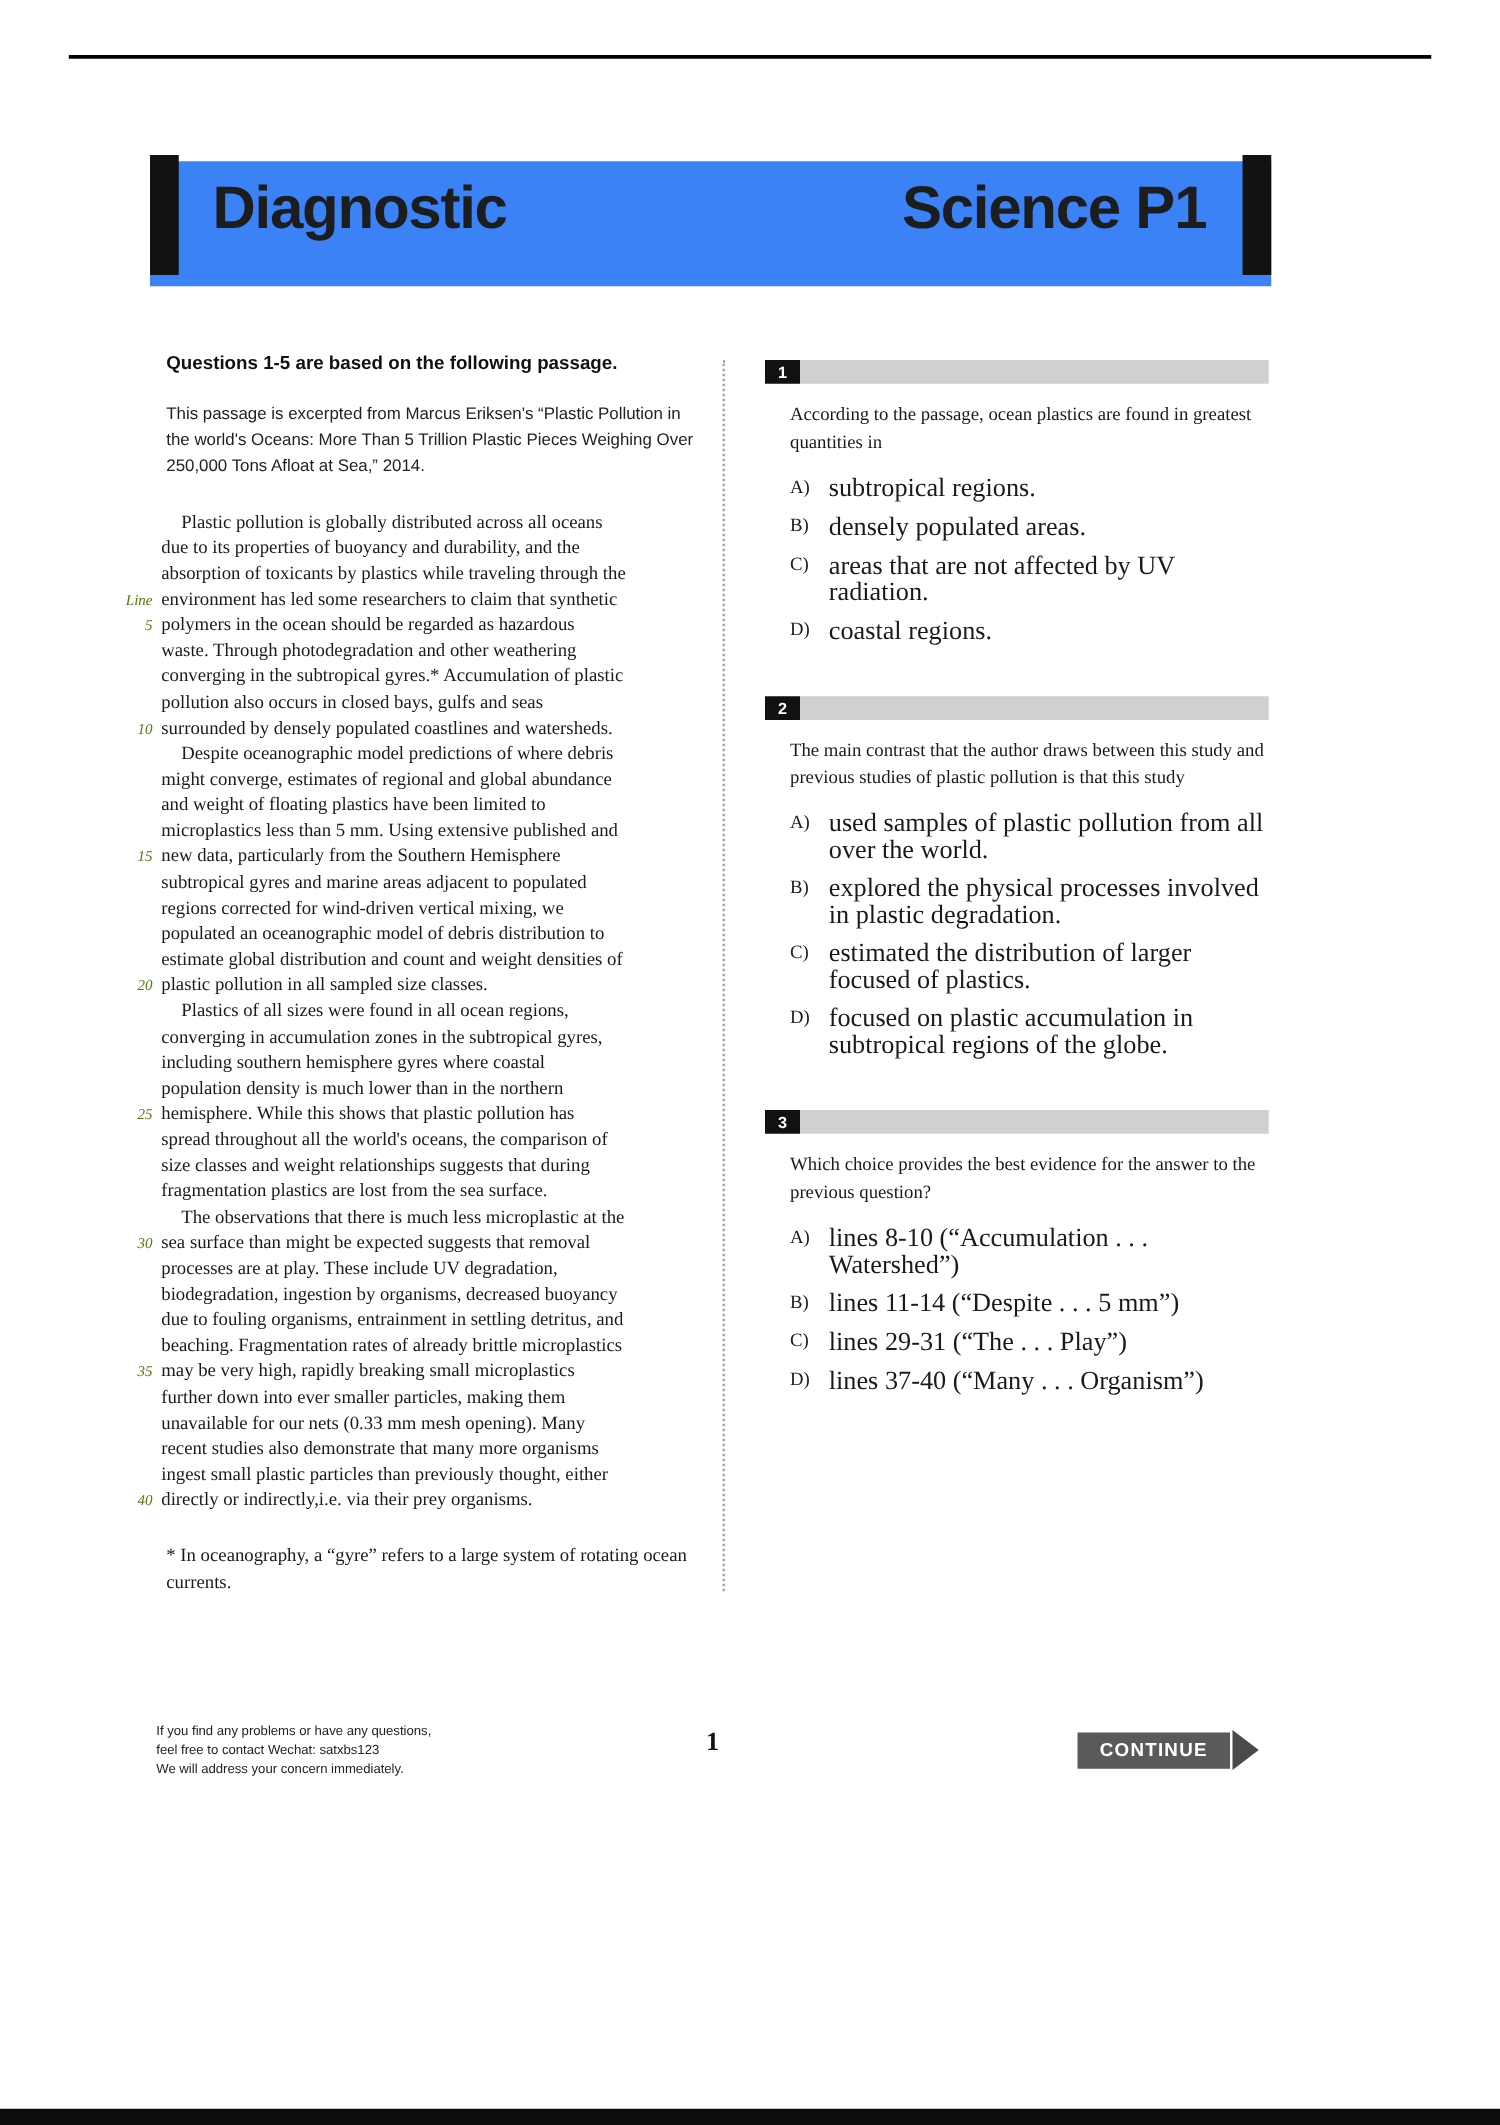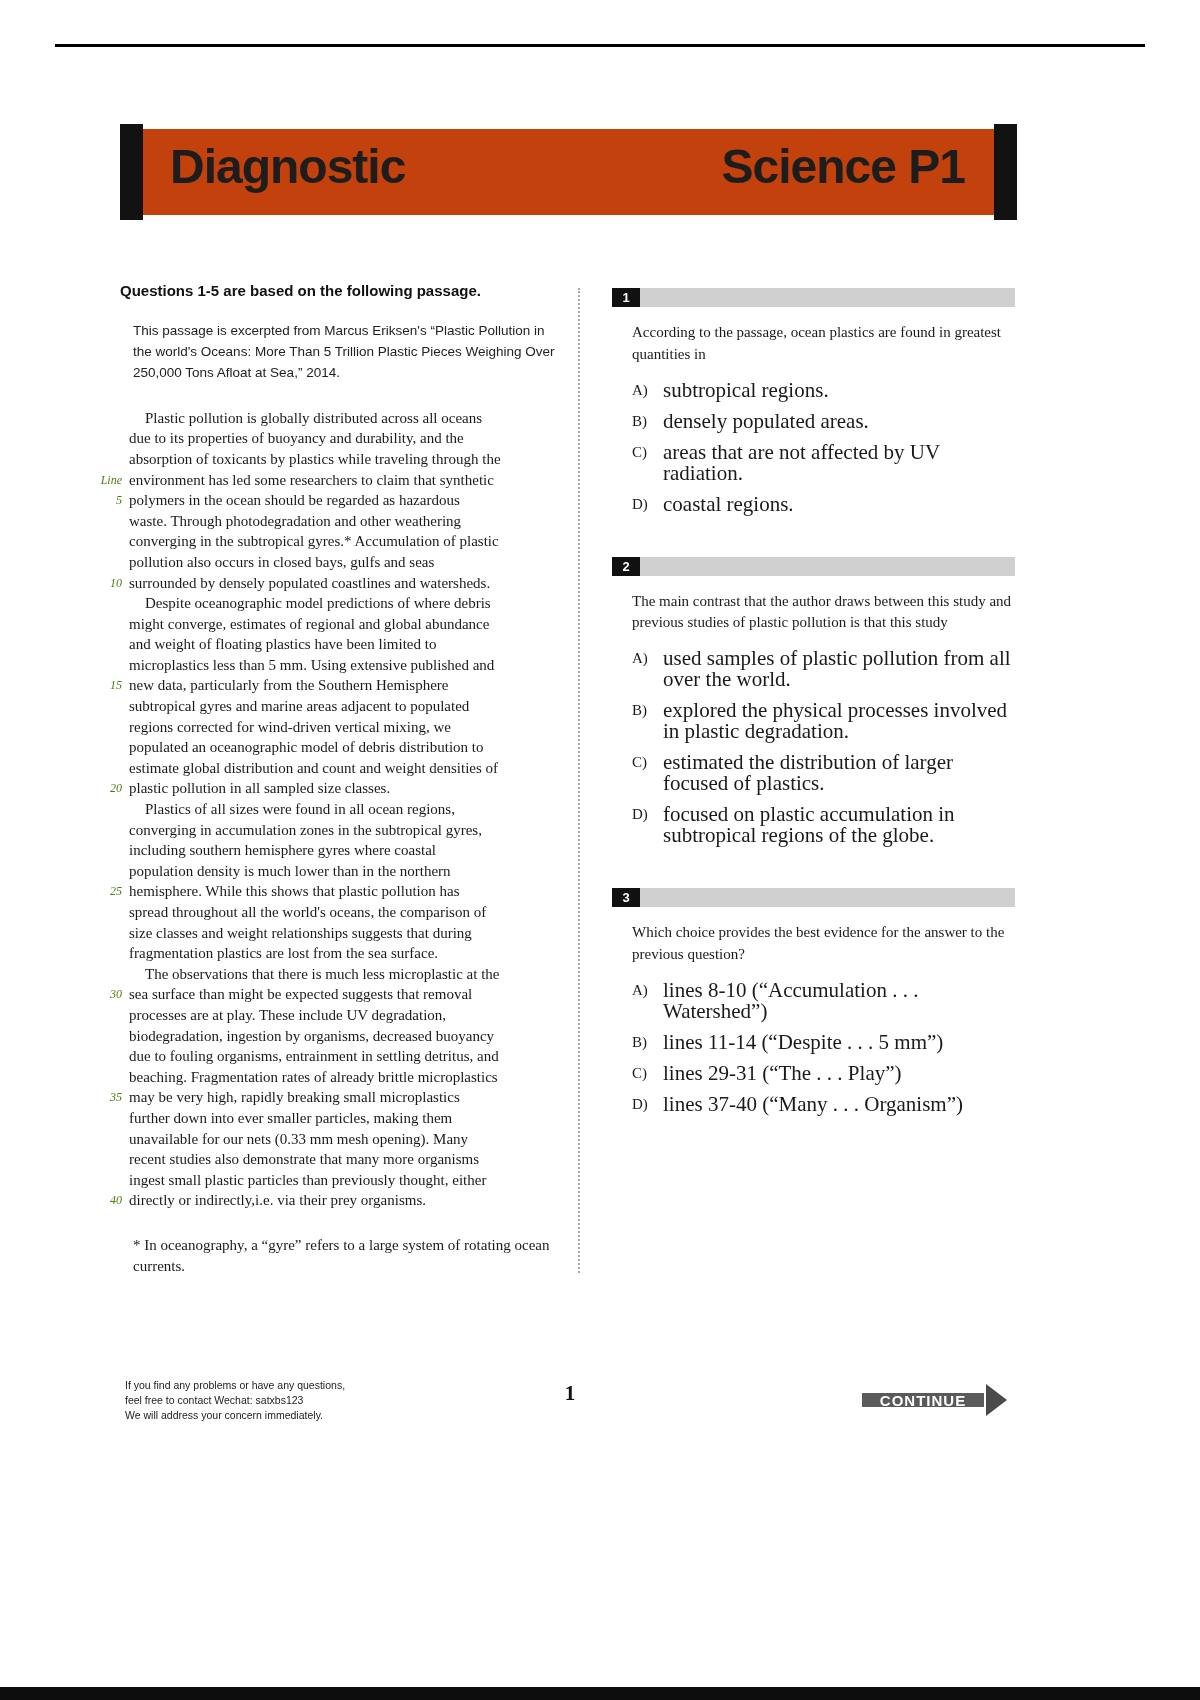--- a/index.html
+++ b/index.html
@@ -5,38 +5,38 @@
   * { margin:0; padding:0; box-sizing:border-box; }
   html,body { background:#ffffff; }
   .page {
     position:relative; width:1200px; height:1700px; margin:0 auto;
     background:#ffffff; font-family:"Liberation Serif", serif; color:#1a1a1a;
     overflow:hidden;
   }
   .top-rule { position:absolute; left:55px; top:44px; width:1090px; height:3px; background:#000; }
 
   
-  .banner { position:absolute; left:120px; top:129px; width:897px; height:86px; background:#c2410c;padding-left:32px; }
+  .banner { position:absolute; left:120px; top:129px; width:897px; height:100px; background:#3b82f6;padding-left:32px; }
   .banner .bar { position:absolute; top:-5px; width:23px; height:96px; background:#121212; }
   .banner .bar.left { left:0; }
   .banner .bar.right { right:0; }
   .banner .title {
     position:absolute; top:10px; font-family:"Liberation Sans", sans-serif;
     font-weight:bold; font-size:48px; color:#1d1d1d; letter-spacing:-1px;
   }
   .banner .title.left { left:50px; }
   .banner .title.right { right:52px; }
 
   
   .left-col { position:absolute; left:95px; top:282px; width:468px; }
   .right-col { position:absolute; left:612px; top:288px; width:403px; }
   .divider { position:absolute; left:578px; top:288px; height:985px; border-left:2px dotted #a8a8a8; }
 
   .directions {
-    margin-left:25px; font-family:"Liberation Sans", sans-serif;
+    margin-left:38px; font-family:"Liberation Sans", sans-serif;
     font-weight:bold; font-size:15px; color:#111;
   }
   .source-note {
     margin:22px 0 0 38px; width:428px;
     font-family:"Liberation Sans", sans-serif; font-size:13.5px; line-height:1.55; color:#222;
   }
   .passage { margin-top:24px; }
   .pline { display:flex; line-height:20.6px; }
   .lnum {
     flex:none; width:34px; text-align:right; padding-right:7px;
@@ -66,21 +66,21 @@
   .footer-note {
     position:absolute; left:125px; top:1378px;
     font-family:"Liberation Sans", sans-serif; font-size:10.5px; line-height:1.45; color:#222;
   }
   .page-number {
     position:absolute; left:545px; top:1381px; width:50px; text-align:center;
     font-size:21px; font-weight:bold; color:#111;
   }
   .continue { position:absolute; left:862px; top:1384px; display:flex; align-items:center; cursor:pointer; }
   .continue .label {
-    width:122px; height:14px; background:#5a5a5a; color:#fff;
+    width:122px; height:29px; background:#5a5a5a; color:#fff;
     font-family:"Liberation Sans", sans-serif; font-weight:bold; font-size:15px; letter-spacing:1px;
     display:flex; align-items:center; justify-content:center;
   }
   .continue .arrow {
     width:0; height:0; margin-left:2px;
     border-top:16px solid transparent; border-bottom:16px solid transparent;
     border-left:21px solid #4a4a4a;
   }
   .bottom-bar { position:absolute; left:0; bottom:0; width:1200px; height:13px; background:#0d0d0d; }
 </style>

